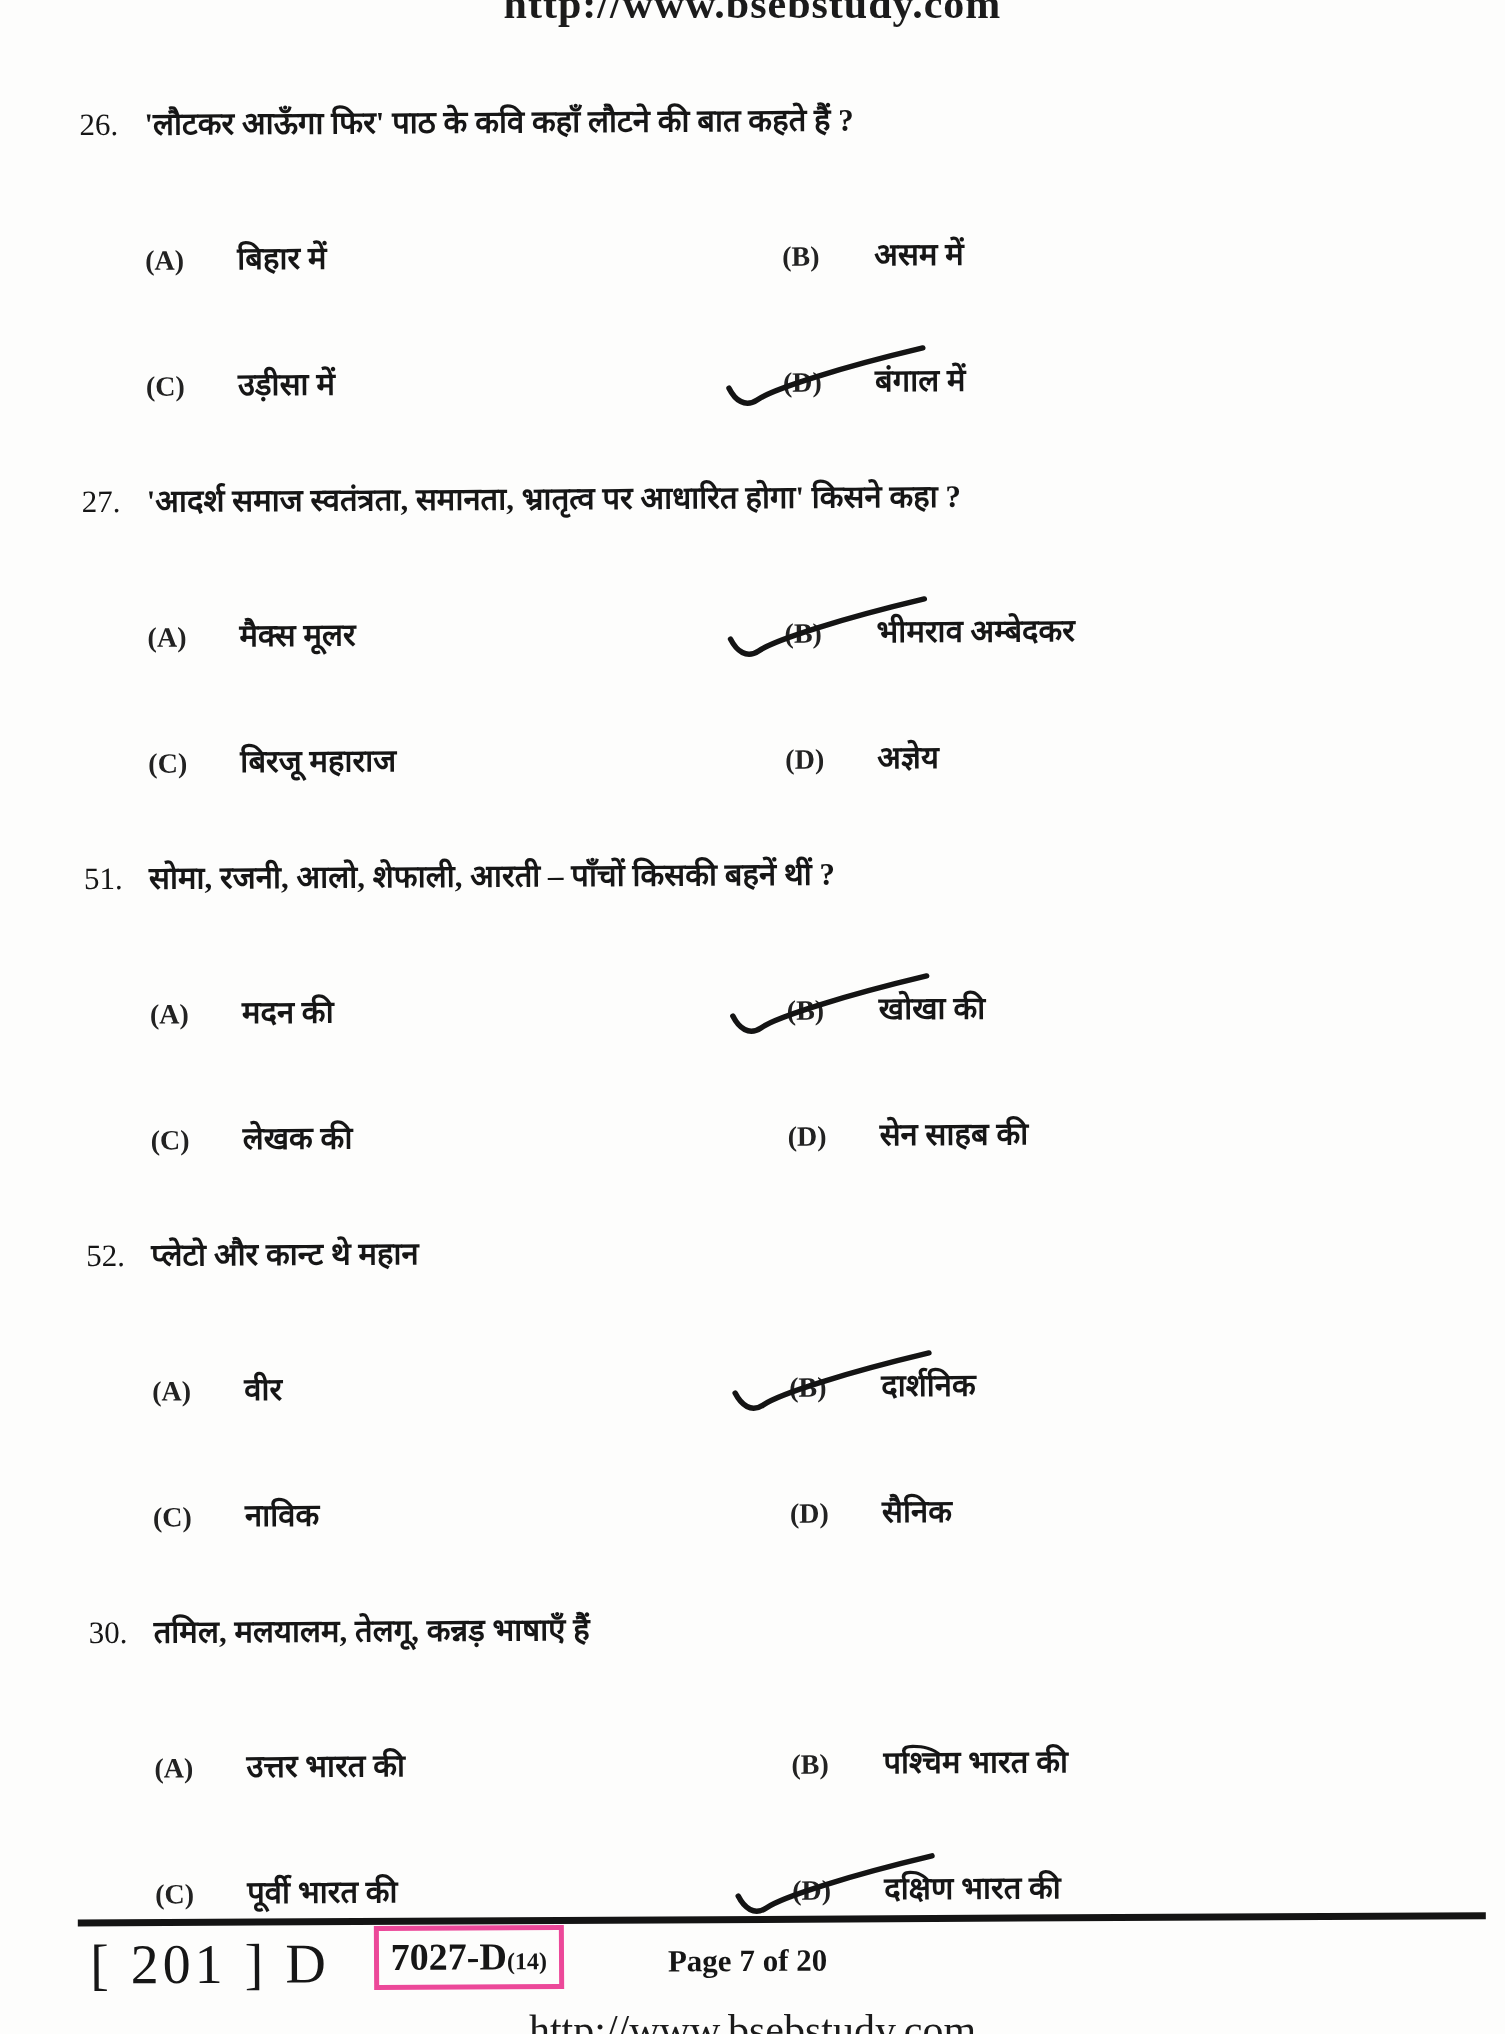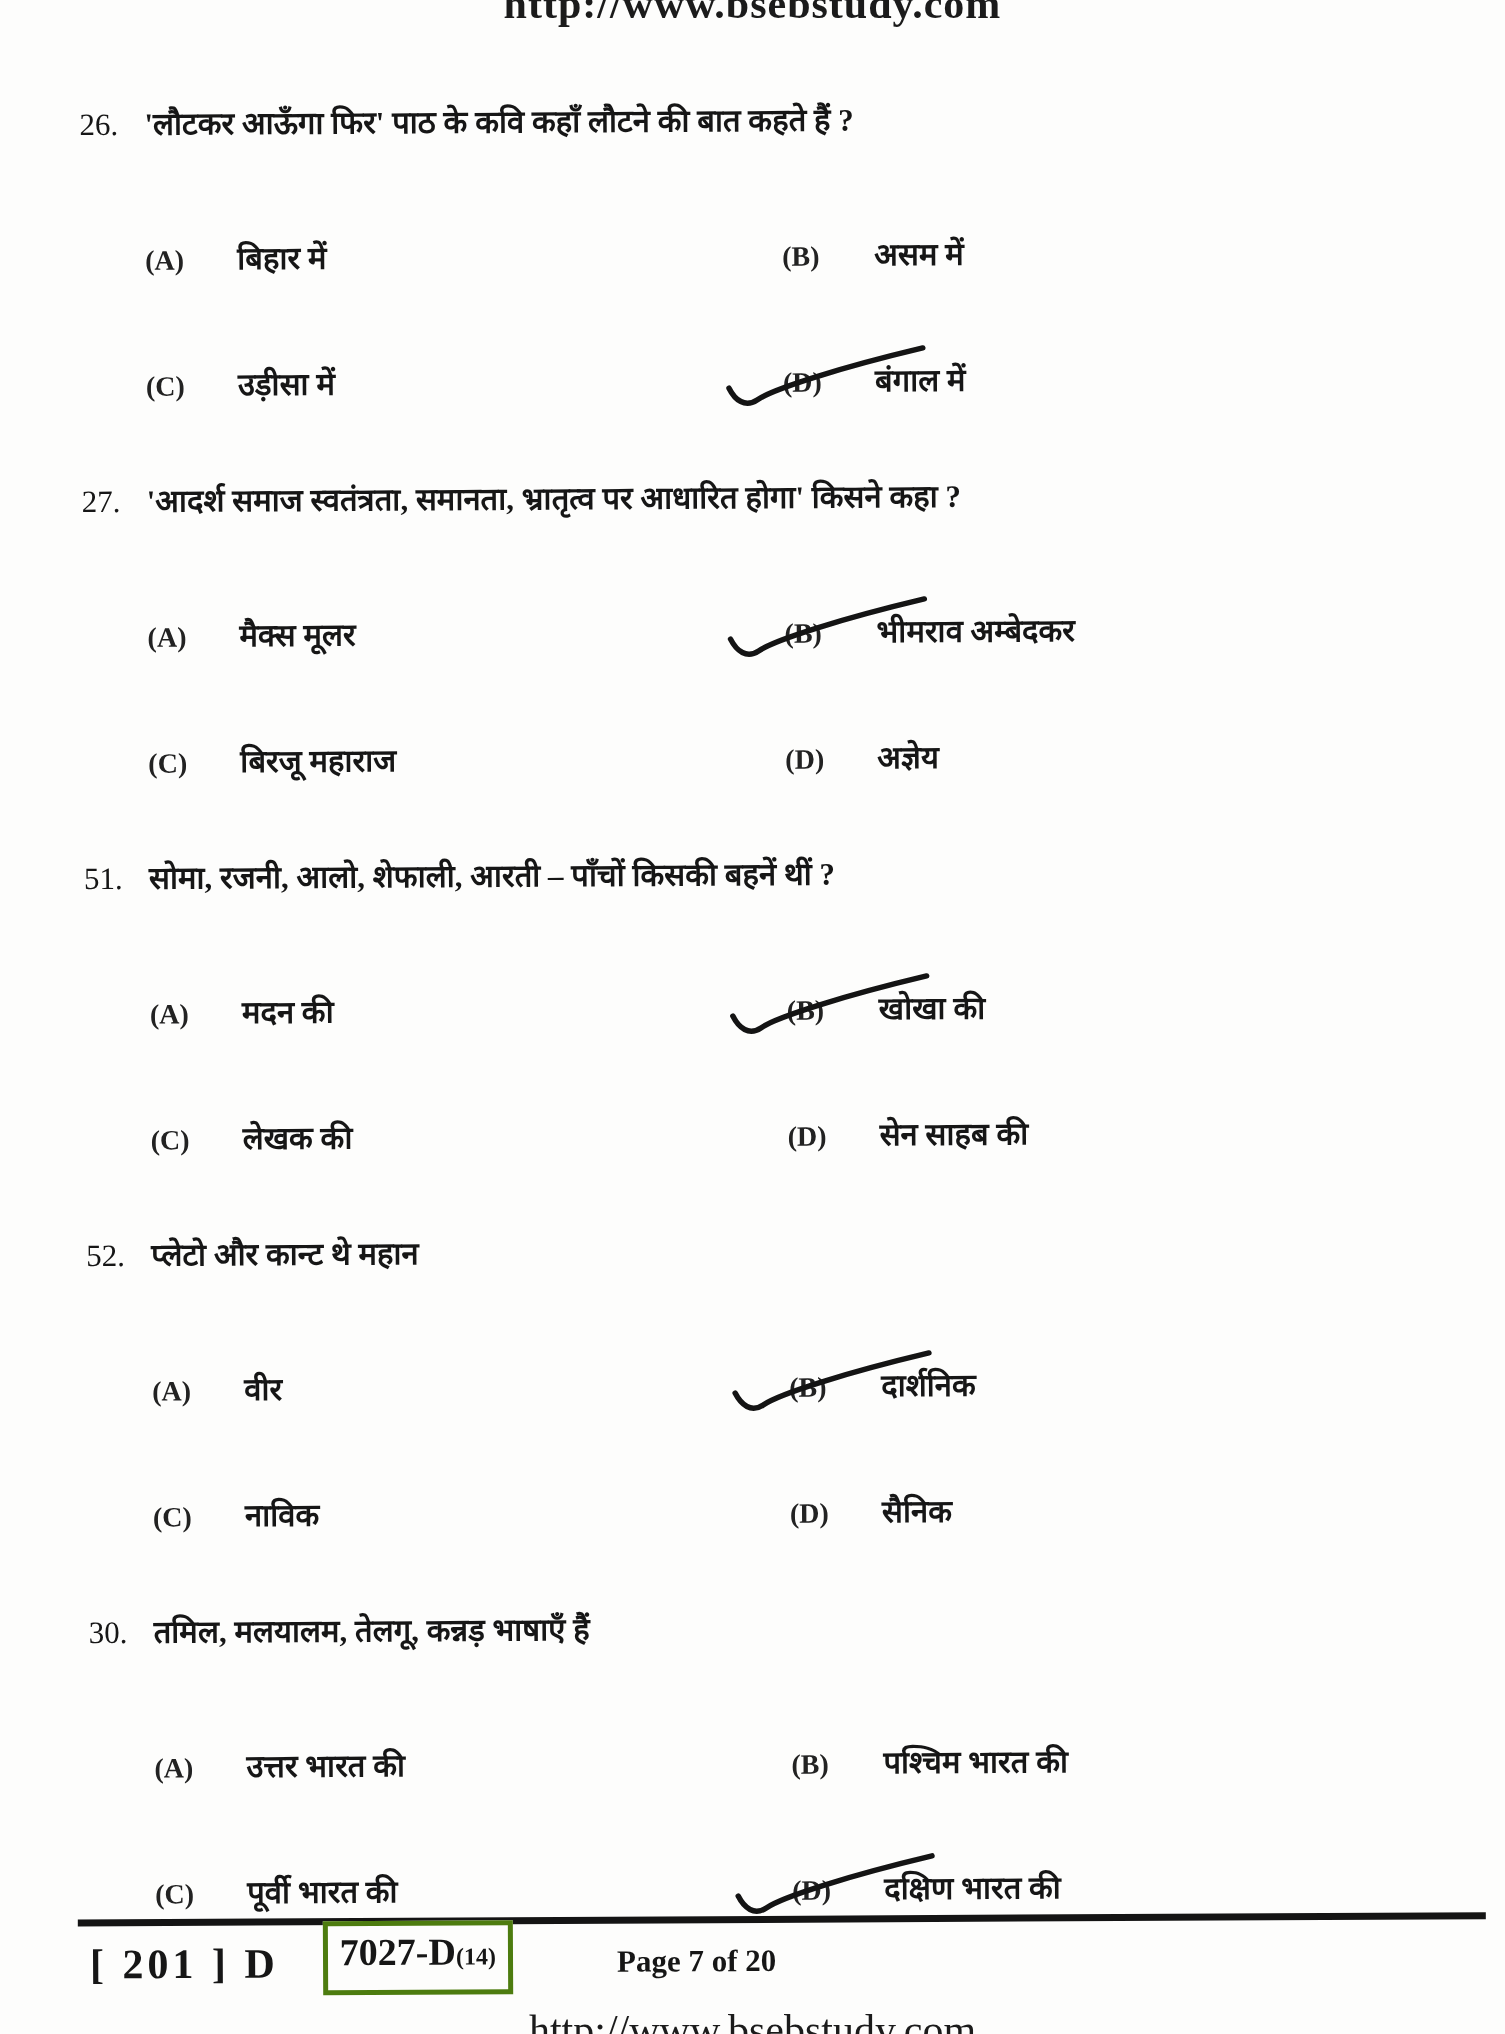--- a/index.html
+++ b/index.html
@@ -103,29 +103,29 @@
     height: 7px;
     background: #141414;
   }
   .footer-row {
     display: flex;
     align-items: center;
     margin-top: 6px;
     padding-left: 90px;
   }
   .code-left {
-    font-size: 42px;
-    font-weight: bold;
+    font-size: 56px;
+    font-weight: normal;
     letter-spacing: 4px;
     white-space: nowrap;
   }
   .code-box {
     margin-left: 44px;
-    border: 5px solid #4d7c0f;
-    padding: 4px 12px 16px 12px;
+    border: 5px solid #ec4899;
+    padding: 4px 12px 6px 12px;
     font-size: 38px;
     font-weight: bold;
     white-space: nowrap;
     background: #fdfdfc;
     margin-top: -10px;
   }
   .code-box .sub { font-size: 24px; font-weight: bold; }
   .page-label {
     margin-left: 104px;
     font-size: 31px;

